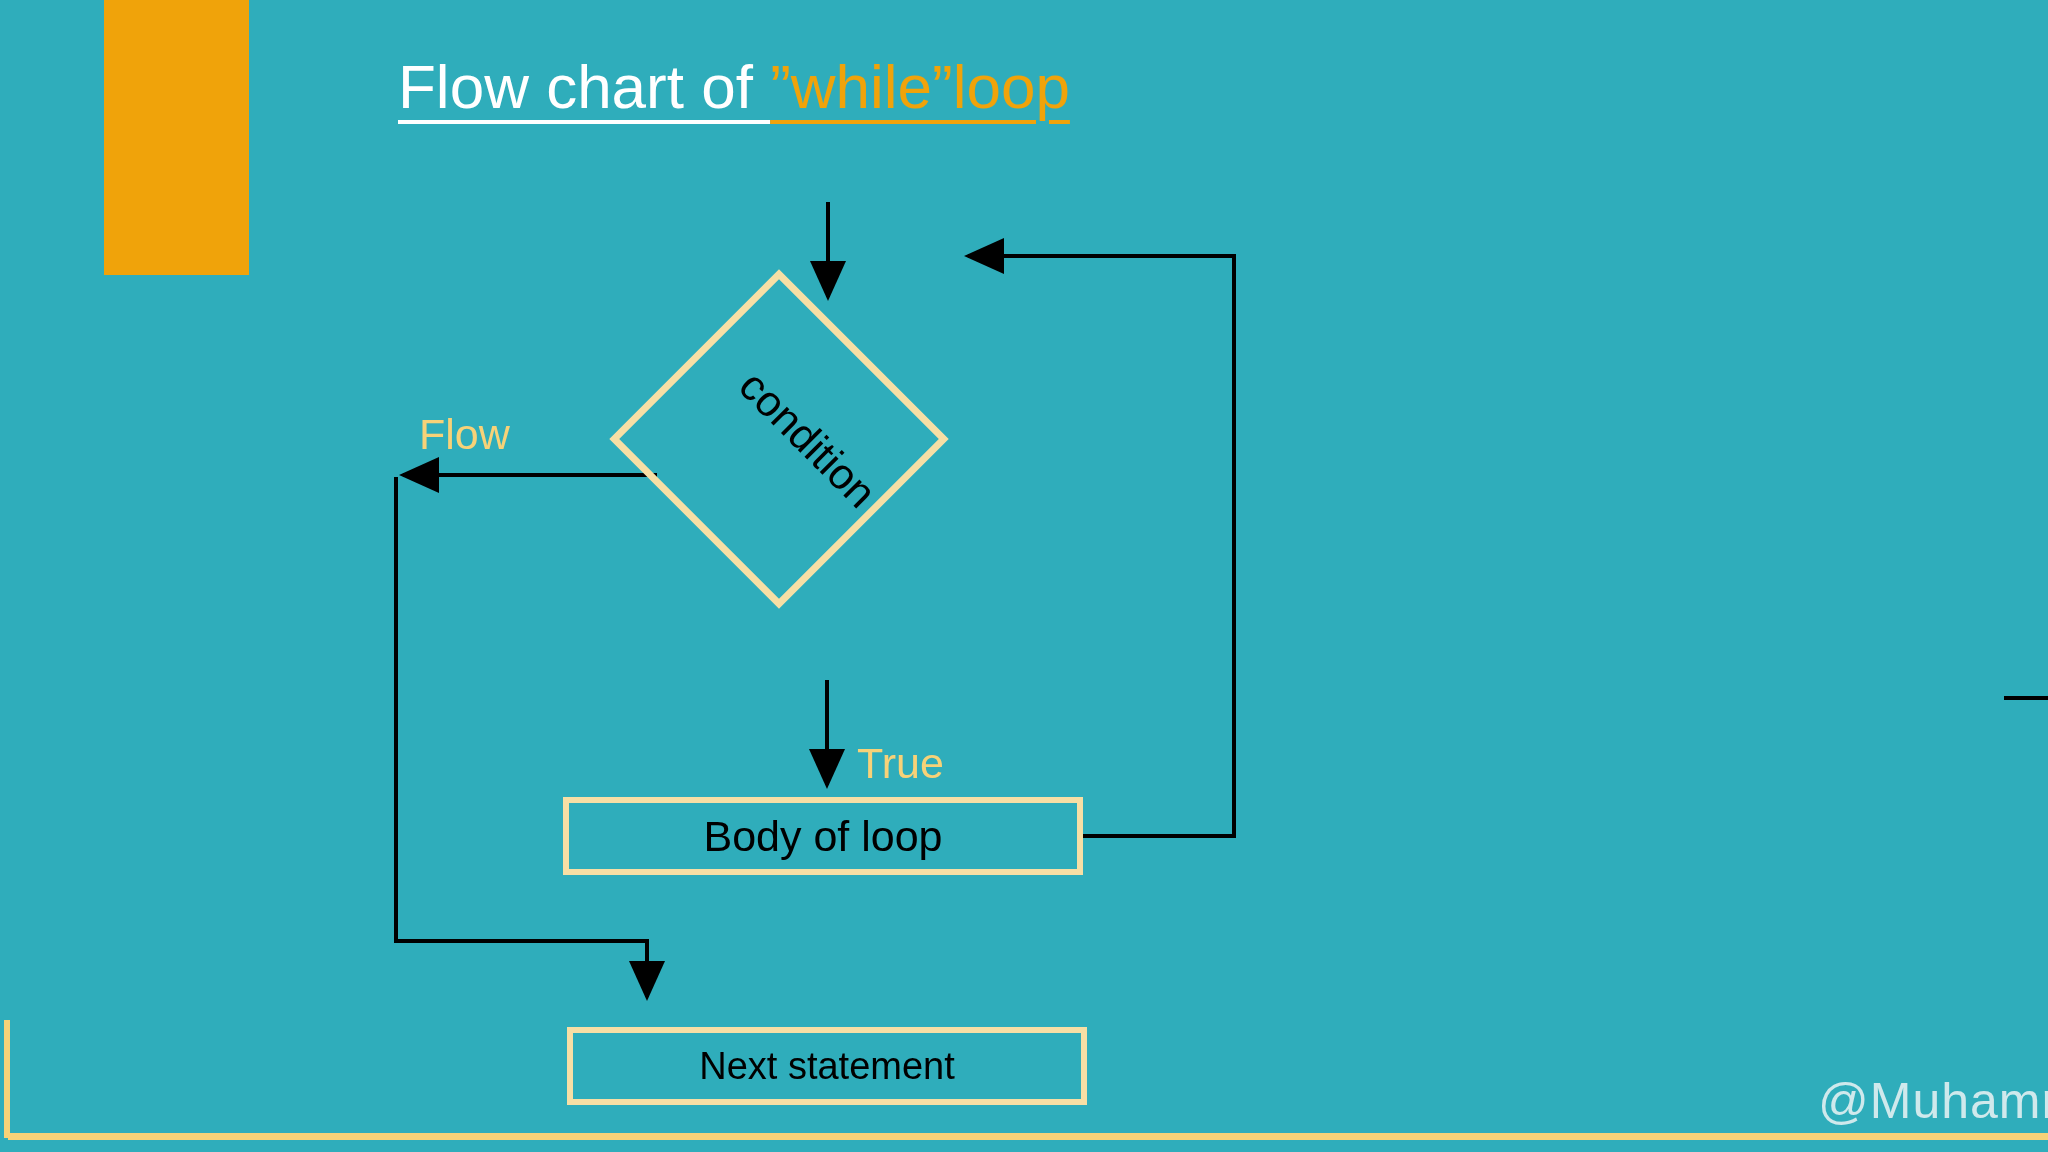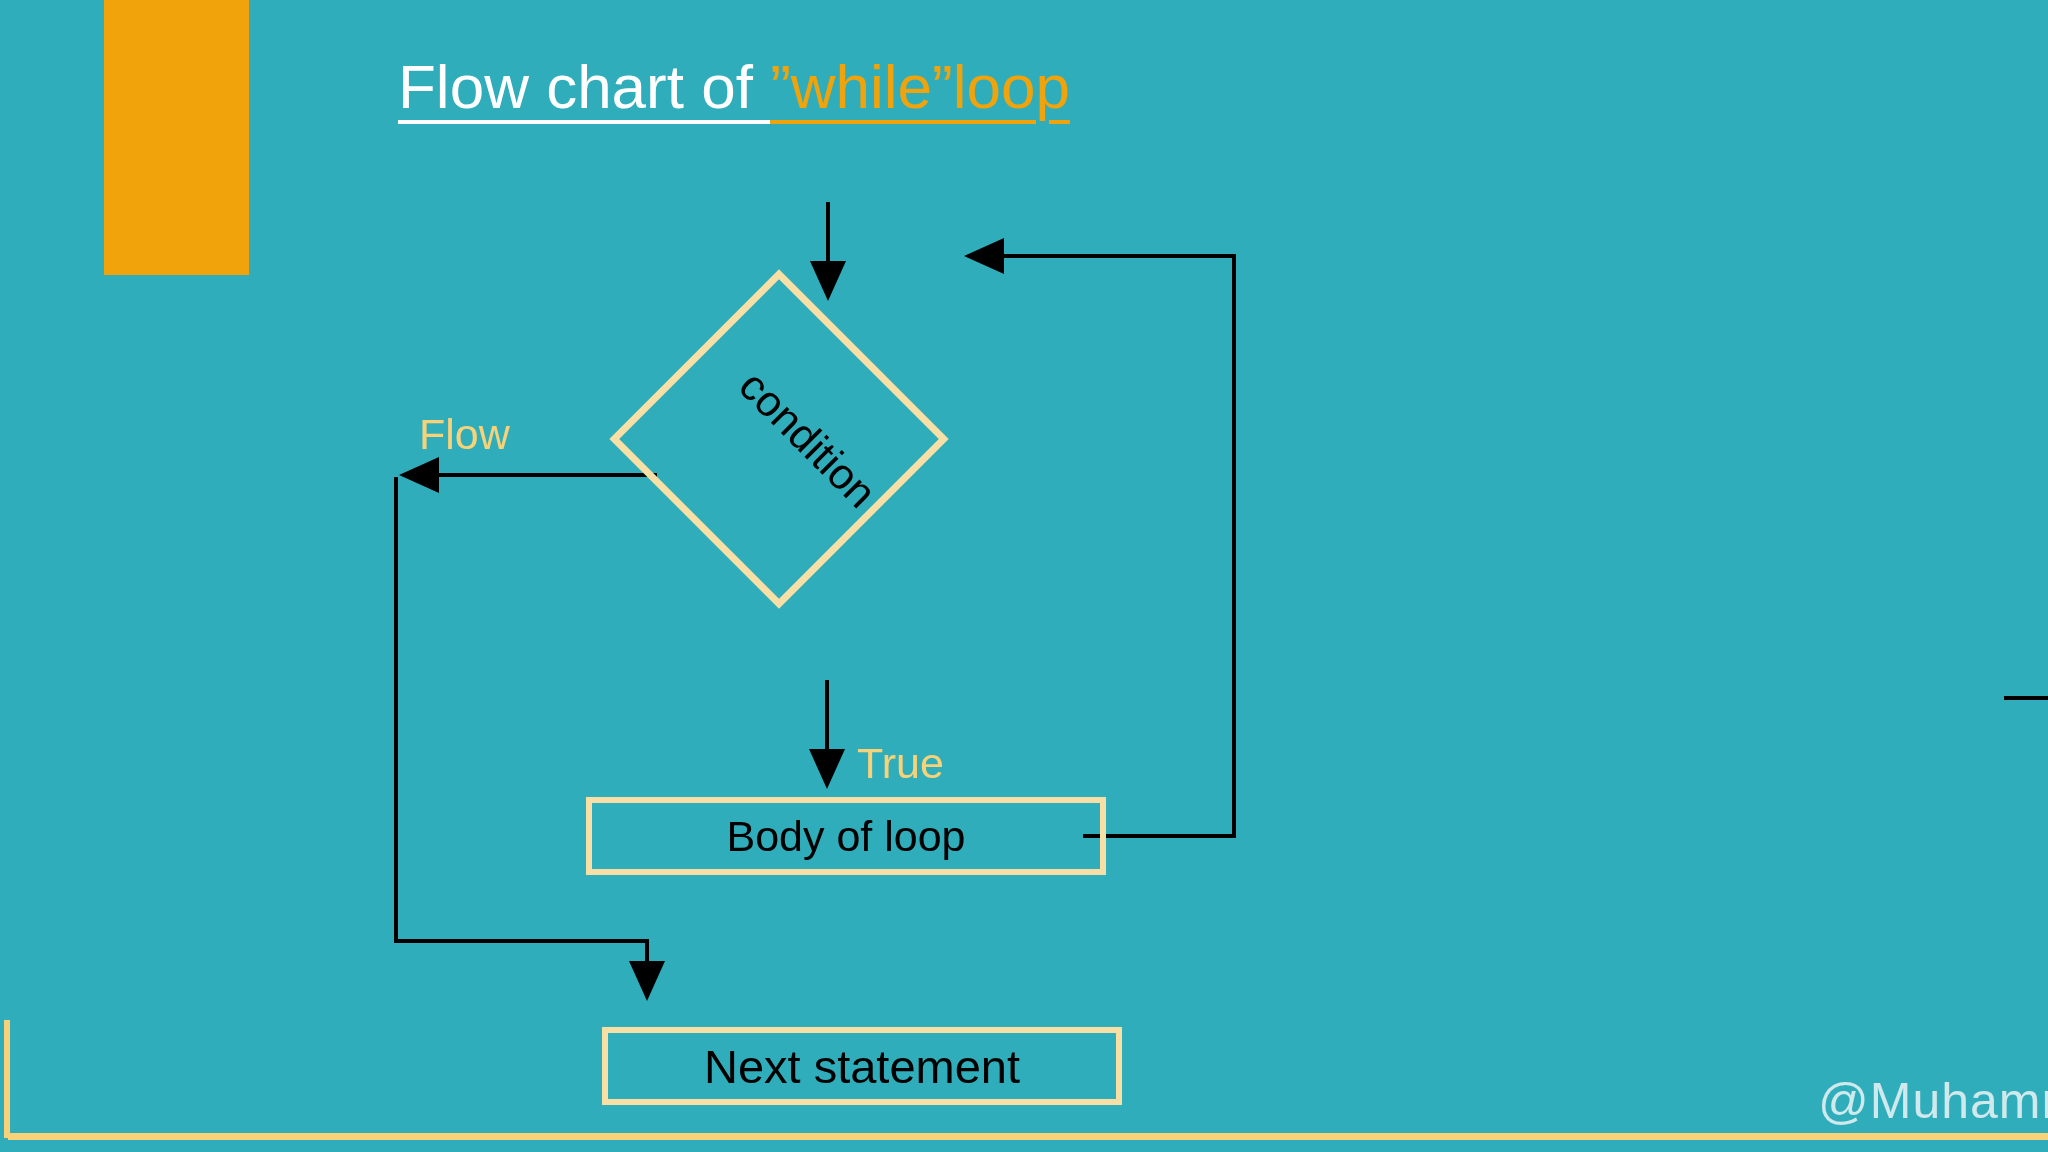--- a/index.html
+++ b/index.html
@@ -102,29 +102,27 @@
     justify-content: center;
     color: #000000;
     white-space: nowrap;
   }
   .proc-body {
     left: 563px;
     top: 797px;
     width: 520px;
     height: 78px;
     font-size: 43px;
-    margin-left: 23px;
   }
   .proc-next {
     left: 567px;
     top: 1027px;
     width: 520px;
     height: 78px;
-    font-size: 47px;
-    margin-left: 35px;
+    font-size: 38px;
   }
 
   
   .edge-label {
     position: absolute;
     color: #F7D278;
     font-size: 43px;
     white-space: nowrap;
   }
   .label-false { left: 419px; top: 410px; }

